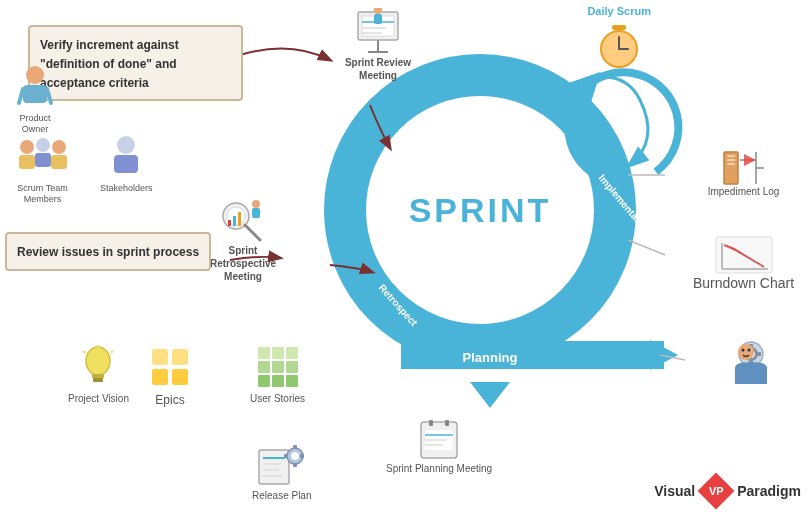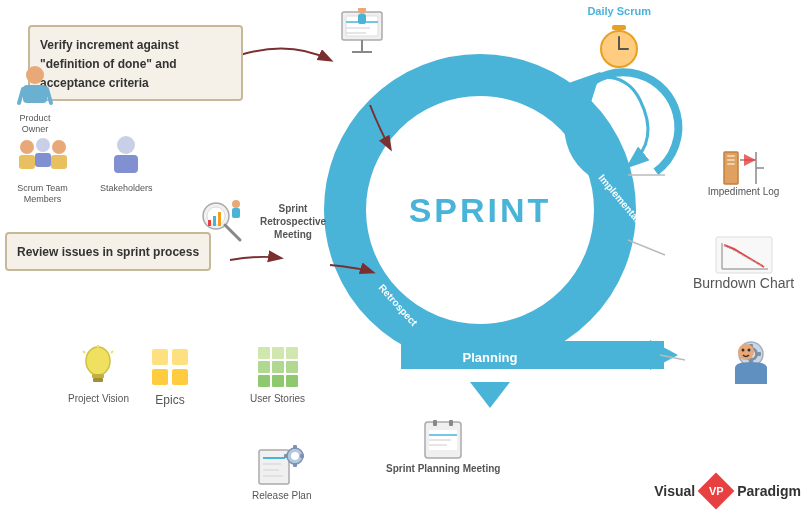--- a/index.html
+++ b/index.html
@@ -104,23 +104,24 @@
     <line x1="24" y1="32" x2="24" y2="44" stroke="#888" stroke-width="2"></line>
     <line x1="14" y1="44" x2="34" y2="44" stroke="#888" stroke-width="2"></line>
     <rect x="8" y="8" width="32" height="20" rx="1" fill="#fff" stroke="#ddd" stroke-width="1"></rect>
     <line x1="8" y1="14" x2="40" y2="14" stroke="#4ab3d8" stroke-width="1.5"></line>
     <line x1="8" y1="20" x2="32" y2="20" stroke="#ccc" stroke-width="1"></line>
     <line x1="8" y1="25" x2="28" y2="25" stroke="#ccc" stroke-width="1"></line>
 
     <circle cx="24" cy="2" r="4" fill="#e8a878"></circle>
     <rect x="20" y="6" width="8" height="10" rx="2" fill="#4ab3d8"></rect>
   </svg>
-</div>
-
-<div style="position:absolute; left:198px; top:198px; text-align:center; display:flex; flex-direction:row; align-items:center;">
+  <span style="font-size:10px; font-weight:bold; color:#555; line-height:1.3; max-width:80px; text-align:center;">Sprint Review Meeting</span>
+</div>
+
+<div style="position:absolute; left:198px; top:198px; text-align:center; display:flex; flex-direction:column; align-items:center;">
   <svg width="50" height="46" viewBox="0 0 50 46">
     <circle cx="18" cy="18" r="13" fill="#f0f0f0" stroke="#aaa" stroke-width="1.5"></circle>
     <circle cx="18" cy="18" r="9" fill="#fff" stroke="#ddd" stroke-width="1"></circle>
     <line x1="27" y1="27" x2="42" y2="42" stroke="#888" stroke-width="3" stroke-linecap="round"></line>
 
     <rect x="10" y="22" width="3" height="6" fill="#e84040"></rect>
     <rect x="15" y="18" width="3" height="10" fill="#4ab3d8"></rect>
     <rect x="20" y="14" width="3" height="14" fill="#f0a020"></rect>
 
     <circle cx="38" cy="6" r="4" fill="#e8a878"></circle>
@@ -132,21 +133,21 @@
 <div style="position:absolute; left:386px; top:418px; text-align:center; display:flex; flex-direction:column; align-items:center;">
   <svg width="44" height="44" viewBox="0 0 44 44">
     <rect x="4" y="4" width="36" height="36" rx="3" fill="#f0f0f0" stroke="#aaa" stroke-width="1.5"></rect>
     <rect x="8" y="12" width="28" height="20" rx="1" fill="#fff"></rect>
     <line x1="8" y1="17" x2="36" y2="17" stroke="#4ab3d8" stroke-width="1.5"></line>
     <line x1="8" y1="22" x2="30" y2="22" stroke="#ccc" stroke-width="1"></line>
     <line x1="8" y1="27" x2="26" y2="27" stroke="#ccc" stroke-width="1"></line>
     <rect x="12" y="2" width="4" height="6" rx="1" fill="#888"></rect>
     <rect x="28" y="2" width="4" height="6" rx="1" fill="#888"></rect>
   </svg>
-  <span style="font-size:10px; font-weight:bold; color:#555; line-height:1.3; text-align:right;">Sprint Planning Meeting</span>
+  <span style="font-size:10px; font-weight:normal; color:#555; line-height:1.3; text-align:right;">Sprint Planning Meeting</span>
 </div>
 
 <div style="position:absolute; left:28px; top:25px; background:#f5f0e8; border:2px solid #c8b89a; border-radius:4px; padding:8px 10px; max-width:215px;">
   <span style="font-size:12px; font-weight:bold; color:#333; line-height:1.4;">Verify increment against "definition of done" and acceptance criteria</span>
 </div>
 
 <div style="position:absolute; left:5px; top:232px; background:#f5f0e8; border:2px solid #c8b89a; border-radius:4px; padding:8px 10px; max-width:225px;">
   <span style="font-size:12px; font-weight:bold; color:#333; line-height:1.4;">Review issues in sprint process</span>
 </div>
 

